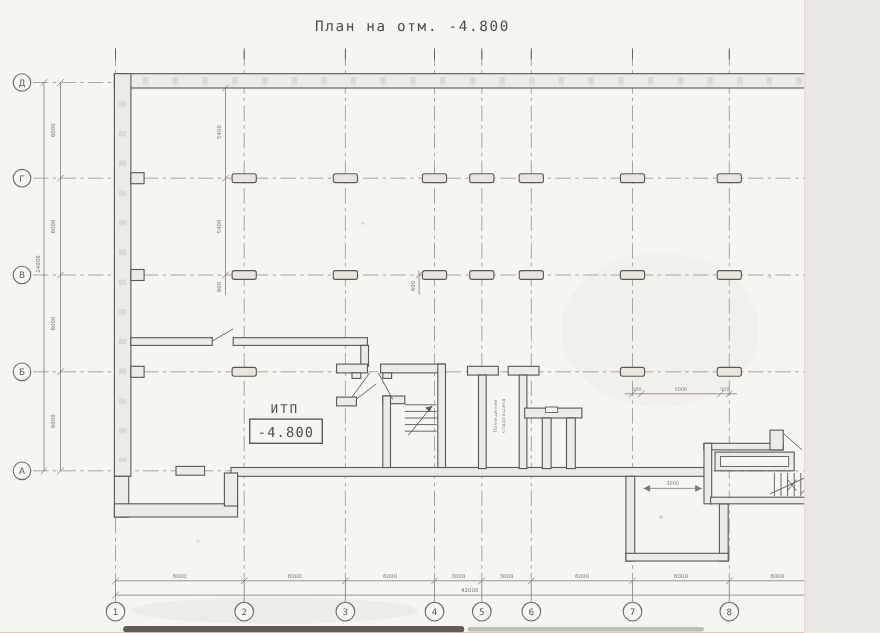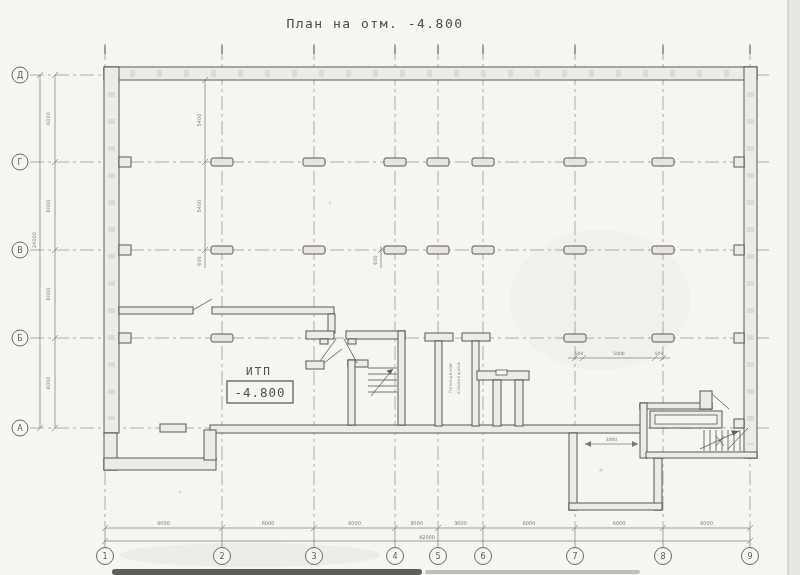--- a/index.html
+++ b/index.html
@@ -1,16 +1,16 @@
 <!DOCTYPE html>
 <html><head>
 <meta charset="utf-8">
 <style>
   html,body{margin:0;padding:0;background:#e9e8e4;}
-  .page{width:800px;height:575px;position:relative;background:#c2410c;overflow:hidden;
+  .page{width:731px;height:575px;position:relative;background:#c2410c;overflow:hidden;
         font-family:"DejaVu Sans",sans-serif;}
   svg{display:block;}
   .t-title{font-family:"DejaVu Sans Mono",monospace;font-size:13px;letter-spacing:1.5px;fill:#4e4c48;text-anchor:middle;}
   .t-itp{font-family:"DejaVu Sans Mono",monospace;font-size:11px;letter-spacing:2px;text-anchor:middle;fill:#504e4a;}
   .t-elev{font-family:"DejaVu Sans Mono",monospace;font-size:12.5px;letter-spacing:1px;text-anchor:middle;fill:#504e4a;}
   .dim{font-family:"DejaVu Sans",sans-serif;font-size:5px;text-anchor:middle;fill:#7a7872;}
   .dim-s{font-size:4.5px;}
   .bub{font-family:"DejaVu Sans",sans-serif;font-size:8px;text-anchor:middle;fill:#5e5c58;}
   .room{font-family:"DejaVu Sans",sans-serif;font-size:4.3px;text-anchor:middle;fill:#8b897f;letter-spacing:.4px;}
   .wall{fill:#edebe5;stroke:#5a5853;stroke-width:1;}

